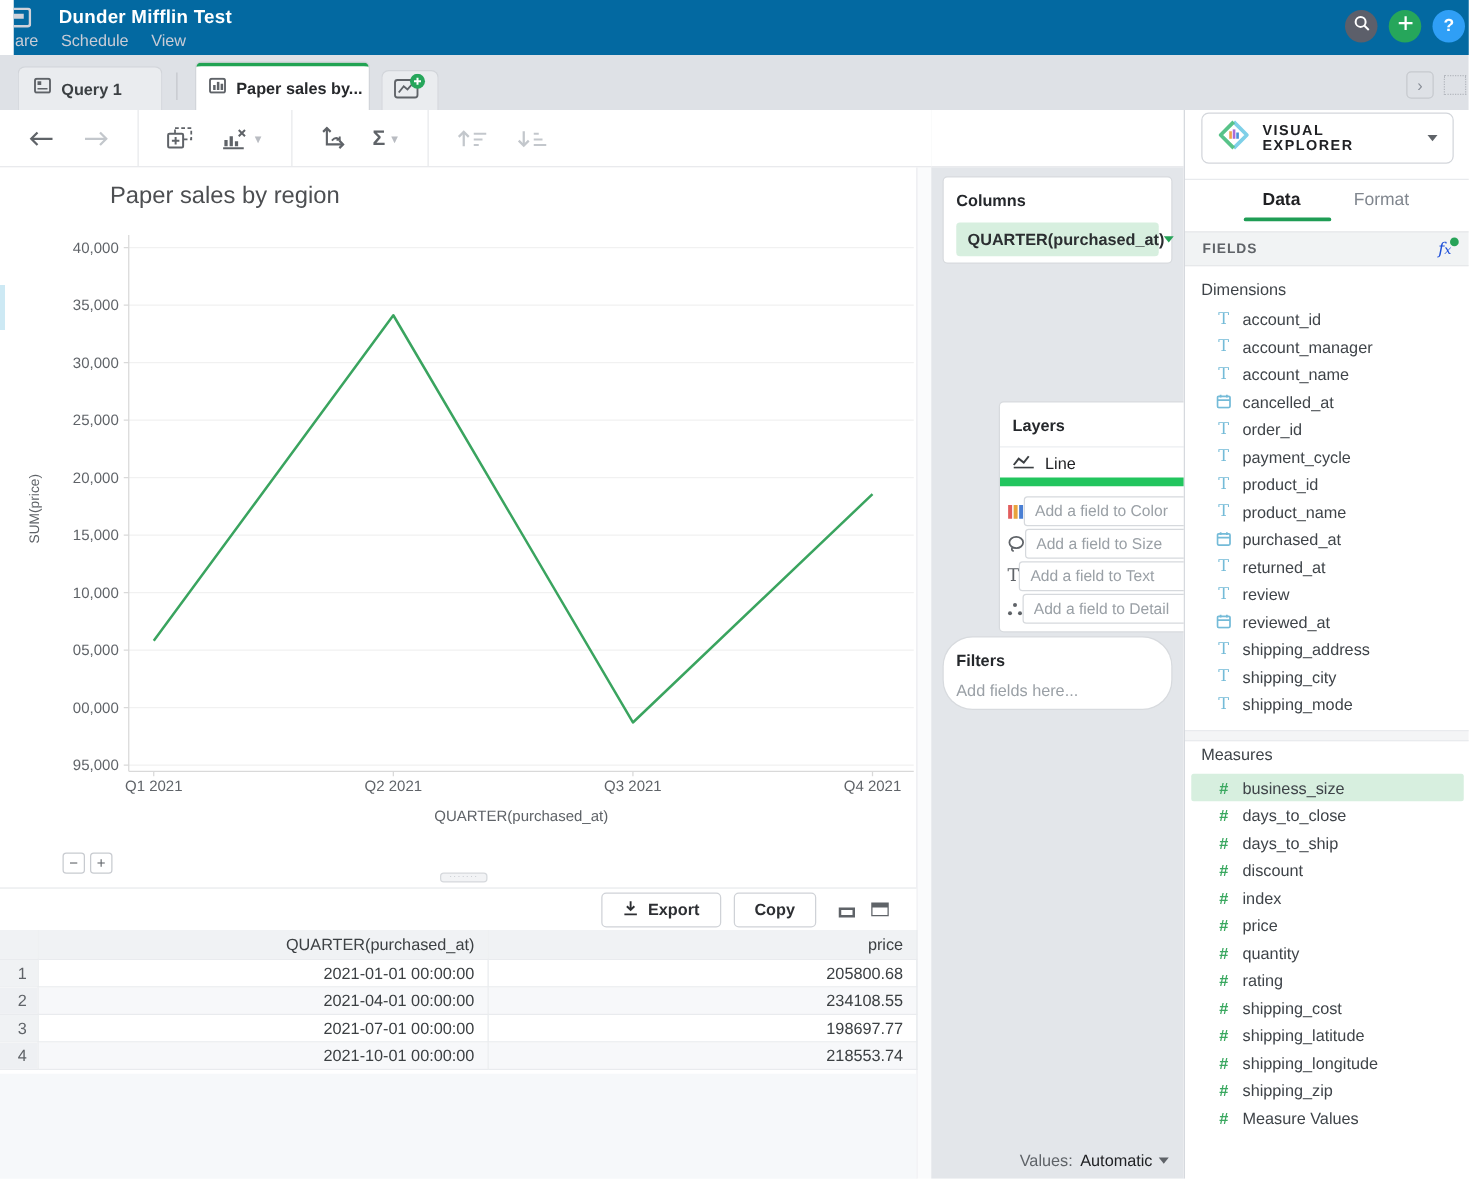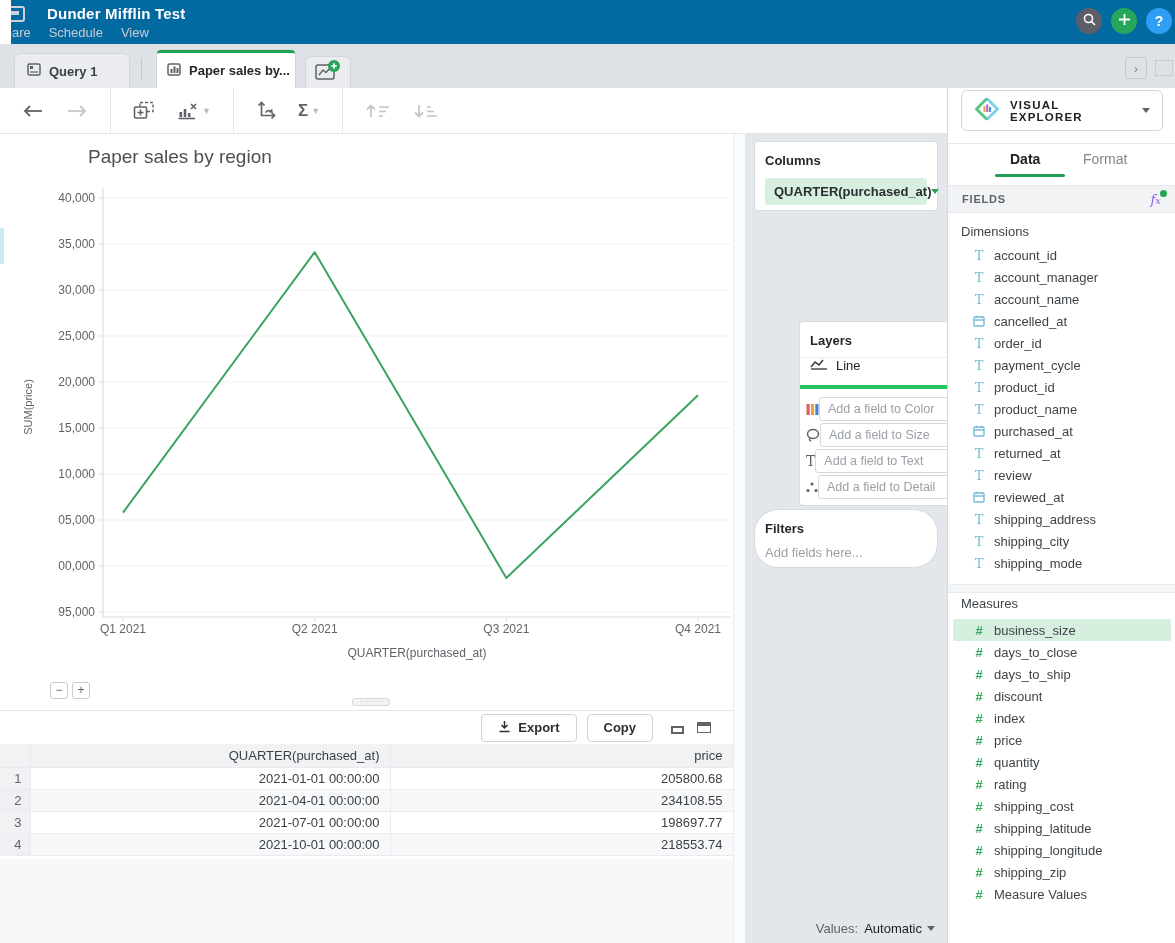--- a/index.html
+++ b/index.html
@@ -74,21 +74,21 @@
   .card { position:absolute; left:10px; width:182px; background:#fff; border-radius:3px; box-shadow:0 0 0 1px rgba(0,0,0,.05); padding:11px 10px; }
   .card-title { font-size:13px; font-weight:bold; color:#25282c; }
   .pill { margin-top:10px; height:27px; background:#d7efdf; border-radius:3px; display:flex; align-items:center; padding:0 9px; font-size:13px; font-weight:bold; color:#2b2e31; cursor:pointer; }
   .pill .spacer { flex:1; }
   .caret-green { width:0; height:0; border-left:4px solid transparent; border-right:4px solid transparent; border-top:5px solid #27a358; }
   .caret-gray { width:0; height:0; border-left:4px solid transparent; border-right:4px solid transparent; border-top:5px solid #5f6368; }
   #card-columns { top:54px; height:68px; }
   #card-rows { top:152px; height:71px; }
   #card-layers { top:234px; height:183px; padding:0;margin-left:45px; }
   #card-layers .card-title { padding:11px 10px 9px; border-bottom:1px solid #eceef1; }
-  .layer-type-row { display:flex; gap:8px; padding:0 10px; height:31px; border-bottom:4px solid #22c55e; font-size:13px; color:#202124; cursor:pointer; }
+  .layer-type-row { display:flex; align-items:center; gap:8px; padding:0 10px; height:31px; border-bottom:7px solid #22c55e; font-size:13px; color:#202124; cursor:pointer; }
   .layer-type-row .spacer { flex:1; }
   .drop-rows { padding:8px 9px 0 6px; }
   .drop-row { display:flex; align-items:center; margin-bottom:2px; height:24px; }
   .drop-ico { width:22px; display:flex; justify-content:center; align-items:center; color:#5f6368; }
   .drop-row input { flex:1; height:24px; border:1px solid #d6d9dd; border-radius:3px; font-size:12.5px; padding:0 8px; color:#3c4043; font-family:"Liberation Sans",sans-serif; }
   .drop-row input::placeholder { color:#9aa0a6; }
   #card-filters { top:422px; height:57px;border-radius:23px; }
   .filters-placeholder { margin-top:9px; font-size:13px; color:#9aa0a6; }
   .update-row { position:absolute; right:12px; bottom:7px; display:flex; align-items:center; gap:6px; font-size:13px; }
   .update-label { color:#5f6368; }
@@ -99,21 +99,21 @@
   .ve-label { flex:1; font-size:11.5px; font-weight:bold; letter-spacing:1.2px; color:#202124; }
   .sb-divider { position:absolute; left:0; top:55px; width:228px; height:1px; background:#e8eaed; }
   .sb-tab { position:absolute; top:63px; font-size:14px; cursor:pointer; }
   .sb-tab.active { color:#202124; font-weight:bold; }
   .sb-tab.inactive { color:#80868e; }
   #tab-data { left:62px; }
   #tab-format { left:135px; }
   .tab-underline { position:absolute; left:47px; top:86px; width:70px; height:3px; background:#1f9d55; border-radius:2px; }
   .fields-bar { position:absolute; left:0; top:97px; width:227px; height:28px; background:#f1f3f4; border-top:1px solid #e6e8ea; border-bottom:1px solid #e6e8ea; display:flex; align-items:center; padding:0 14px; }
   .fields-label { flex:1; font-size:11px; font-weight:bold; letter-spacing:.8px; color:#5f6368; }
-  .fx-icon { position:relative; font-family:"DejaVu Serif",serif; font-style:italic; font-size:13px; color:#8b5cf6; cursor:pointer; }
+  .fx-icon { position:relative; font-family:"DejaVu Serif",serif; font-style:italic; font-size:13px; color:#1d4ed8; cursor:pointer; }
   .fx-icon i { font-size:10px; }
   .fx-dot { position:absolute; right:-6px; top:-2px; width:7px; height:7px; border-radius:50%; background:#27a358; }
   .section-title { position:absolute; left:13px; font-size:13px; color:#3f4449; }
   #dims-title { top:136px; }
   #meas-title { top:508px; }
   .field-list { position:absolute; left:0; width:227px; }
   #dim-list { top:156px; }
   #meas-list { top:531px; }
   .field-row { display:flex; align-items:center; height:22px; margin:0 4px 0 5px; padding-left:20px; gap:9px; cursor:pointer; border-radius:2px; }
   .field-row.selected { background:#d7efdf; }

